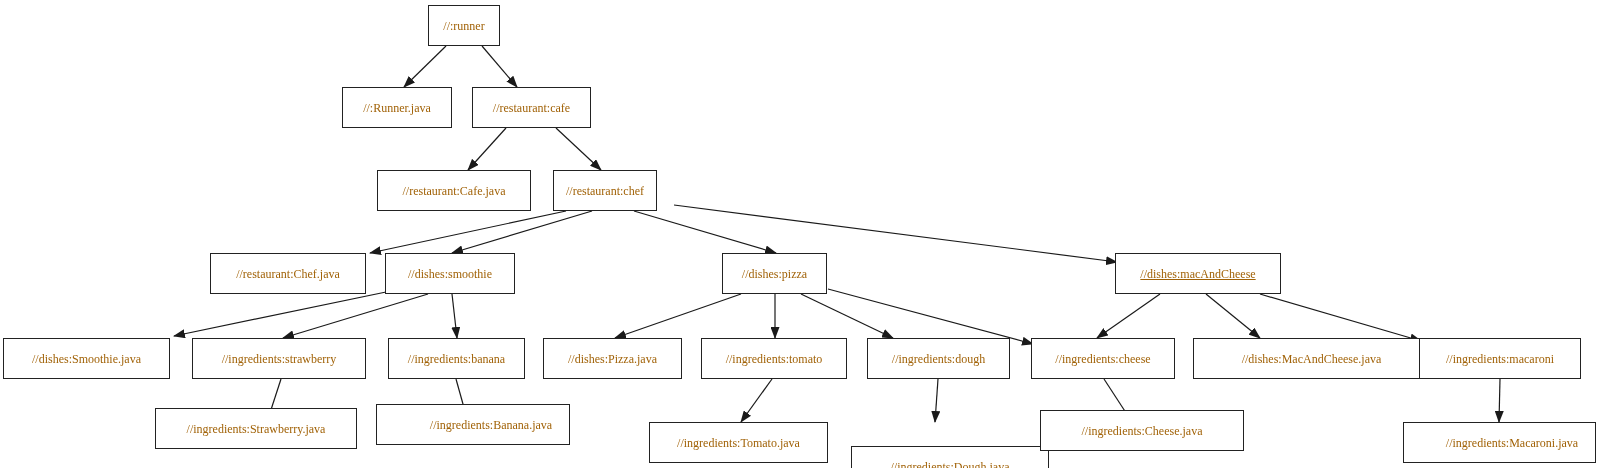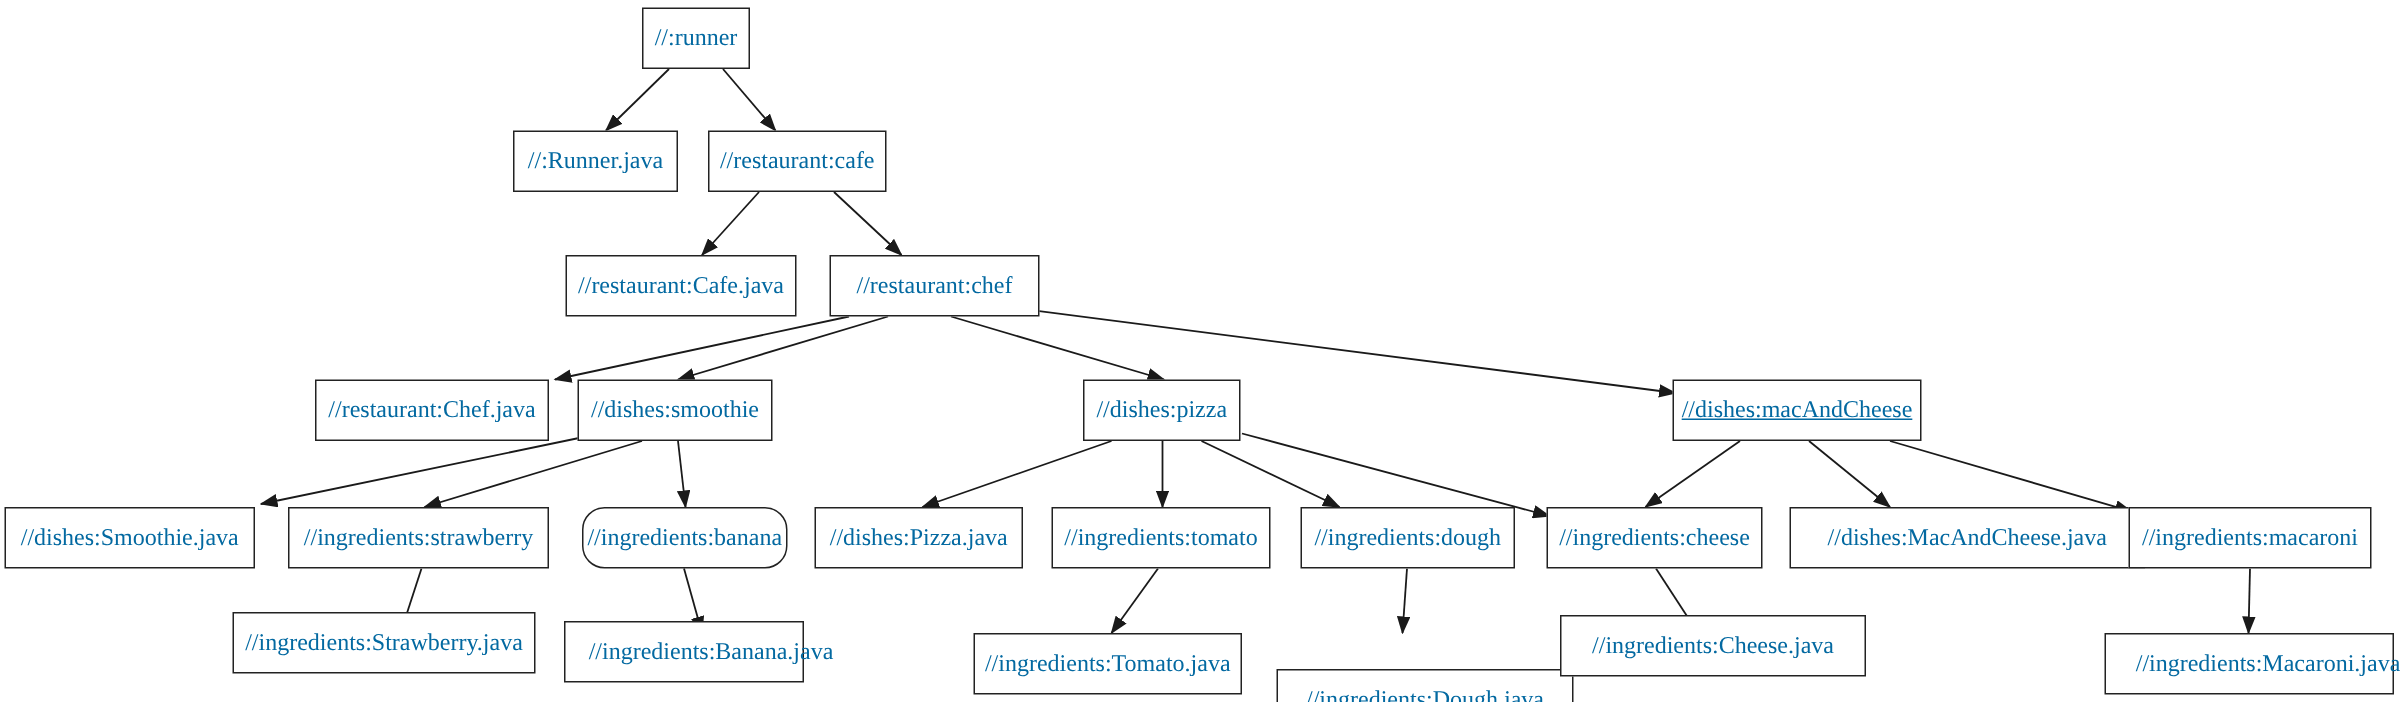--- a/index.html
+++ b/index.html
@@ -23,23 +23,23 @@
     height: 468px;
   }
   .node {
     position: absolute;
     box-sizing: border-box;
     border: 1.5px solid #222222;
     background: #ffffff;
     display: flex;
     align-items: center;
     justify-content: center;
-    font-size: 16px;
+    font-size: 12px;
     line-height: 1;
-    color: #0369a1;
+    color: #a16207;
     white-space: nowrap;
   }
 </style>
 </head>
 <body>
 
 <div id="canvas">
   <svg id="edge-layer" xmlns="http://www.w3.org/2000/svg" viewBox="0 0 1600 468">
       <defs>
         <marker id="arrow" markerWidth="12" markerHeight="9" refX="11" refY="4.5" orient="auto" markerUnits="userSpaceOnUse">
@@ -69,34 +69,34 @@
       <line x1="772" y1="379" x2="741" y2="422" stroke="#1a1a1a" stroke-width="1.2" marker-end="url(#arrow)"></line>
       <line x1="938" y1="379" x2="935" y2="422" stroke="#1a1a1a" stroke-width="1.2" marker-end="url(#arrow)"></line>
       <line x1="1104" y1="379" x2="1132" y2="422" stroke="#1a1a1a" stroke-width="1.2" marker-end="url(#arrow)"></line>
       <line x1="1500" y1="379" x2="1499" y2="422" stroke="#1a1a1a" stroke-width="1.2" marker-end="url(#arrow)"></line>
     </svg>
   <div id="node-layer">
       <div class="node" style="left: 428px; top: 5px; width: 72px; height: 41px; background: rgb(255, 255, 255); border-color: rgb(34, 34, 34);">//:runner</div>
       <div class="node" style="left: 342px; top: 87px; width: 110px; height: 41px; background: rgb(255, 255, 255); border-color: rgb(34, 34, 34);">//:Runner.java</div>
       <div class="node" style="left: 472px; top: 87px; width: 119px; height: 41px; background: rgb(255, 255, 255); border-color: rgb(34, 34, 34);">//restaurant:cafe</div>
       <div class="node" style="left: 377px; top: 170px; width: 154px; height: 41px; background: rgb(255, 255, 255); border-color: rgb(34, 34, 34);">//restaurant:Cafe.java</div>
-      <div class="node" style="left: 553px; top: 170px; width: 140px; height: 41px; background: rgb(255, 255, 255); border-color: rgb(34, 34, 34);">//restaurant:chef</div>
+      <div class="node" style="left: 553px; top: 170px; width: 104px; height: 41px; background: rgb(255, 255, 255); border-color: rgb(34, 34, 34);">//restaurant:chef</div>
       <div class="node" style="left: 210px; top: 253px; width: 156px; height: 41px; background: rgb(255, 255, 255); border-color: rgb(34, 34, 34);">//restaurant:Chef.java</div>
       <div class="node" style="left: 385px; top: 253px; width: 130px; height: 41px; background: rgb(255, 255, 255); border-color: rgb(34, 34, 34);">//dishes:smoothie</div>
       <div class="node" style="left: 722px; top: 253px; width: 105px; height: 41px; background: rgb(255, 255, 255); border-color: rgb(34, 34, 34);">//dishes:pizza</div>
       <div class="node" style="left: 1115px; top: 253px; width: 166px; height: 41px; background: rgb(255, 255, 255); border-color: rgb(34, 34, 34); text-decoration: underline;">//dishes:macAndCheese</div>
       <div class="node" style="left: 3px; top: 338px; width: 167px; height: 41px; background: rgb(255, 255, 255); border-color: rgb(34, 34, 34);">//dishes:Smoothie.java</div>
       <div class="node" style="left: 192px; top: 338px; width: 174px; height: 41px; background: rgb(255, 255, 255); border-color: rgb(34, 34, 34);">//ingredients:strawberry</div>
-      <div class="node" style="left: 388px; top: 338px; width: 137px; height: 41px; background: rgb(255, 255, 255); border-color: rgb(34, 34, 34); border-radius: 15px;">//ingredients:banana</div>
+      <div class="node" style="left: 388px; top: 338px; width: 137px; height: 41px; background: rgb(255, 255, 255); border-color: rgb(34, 34, 34);">//ingredients:banana</div>
       <div class="node" style="left: 543px; top: 338px; width: 139px; height: 41px; background: rgb(255, 255, 255); border-color: rgb(34, 34, 34);">//dishes:Pizza.java</div>
       <div class="node" style="left: 701px; top: 338px; width: 146px; height: 41px; background: rgb(255, 255, 255); border-color: rgb(34, 34, 34);">//ingredients:tomato</div>
       <div class="node" style="left: 867px; top: 338px; width: 143px; height: 41px; background: rgb(255, 255, 255); border-color: rgb(34, 34, 34);">//ingredients:dough</div>
       <div class="node" style="left: 1031px; top: 338px; width: 144px; height: 41px; background: rgb(255, 255, 255); border-color: rgb(34, 34, 34);">//ingredients:cheese</div>
       <div class="node" style="left: 1193px; top: 338px; width: 237px; height: 41px; background: rgb(255, 255, 255); border-color: rgb(34, 34, 34);">//dishes:MacAndCheese.java</div>
       <div class="node" style="left: 1419px; top: 338px; width: 162px; height: 41px; background: rgb(255, 255, 255); border-color: rgb(34, 34, 34);">//ingredients:macaroni</div>
       <div class="node" style="left: 155px; top: 408px; width: 202px; height: 41px; background: rgb(255, 255, 255); border-color: rgb(34, 34, 34);">//ingredients:Strawberry.java</div>
-      <div class="node" style="left: 376px; top: 414px; width: 160px; height: 41px; background: rgb(255, 255, 255); border-color: rgb(34, 34, 34); padding-left: 36px;">//ingredients:Banana.java</div>
+      <div class="node" style="left: 376px; top: 404px; width: 194px; height: 41px; background: rgb(255, 255, 255); border-color: rgb(34, 34, 34); padding-left: 36px;">//ingredients:Banana.java</div>
       <div class="node" style="left: 649px; top: 422px; width: 179px; height: 41px; background: rgb(255, 255, 255); border-color: rgb(34, 34, 34);">//ingredients:Tomato.java</div>
       <div class="node" style="left: 851px; top: 446px; width: 198px; height: 41px; background: rgb(255, 255, 255); border-color: rgb(34, 34, 34);">//ingredients:Dough.java</div>
       <div class="node" style="left: 1040px; top: 410px; width: 204px; height: 41px; background: rgb(255, 255, 255); border-color: rgb(34, 34, 34);">//ingredients:Cheese.java</div>
       <div class="node" style="left: 1403px; top: 422px; width: 193px; height: 41px; background: rgb(255, 255, 255); border-color: rgb(34, 34, 34); padding-left: 25px;">//ingredients:Macaroni.java</div>
     </div>
 </div>
 
 </body></html>

